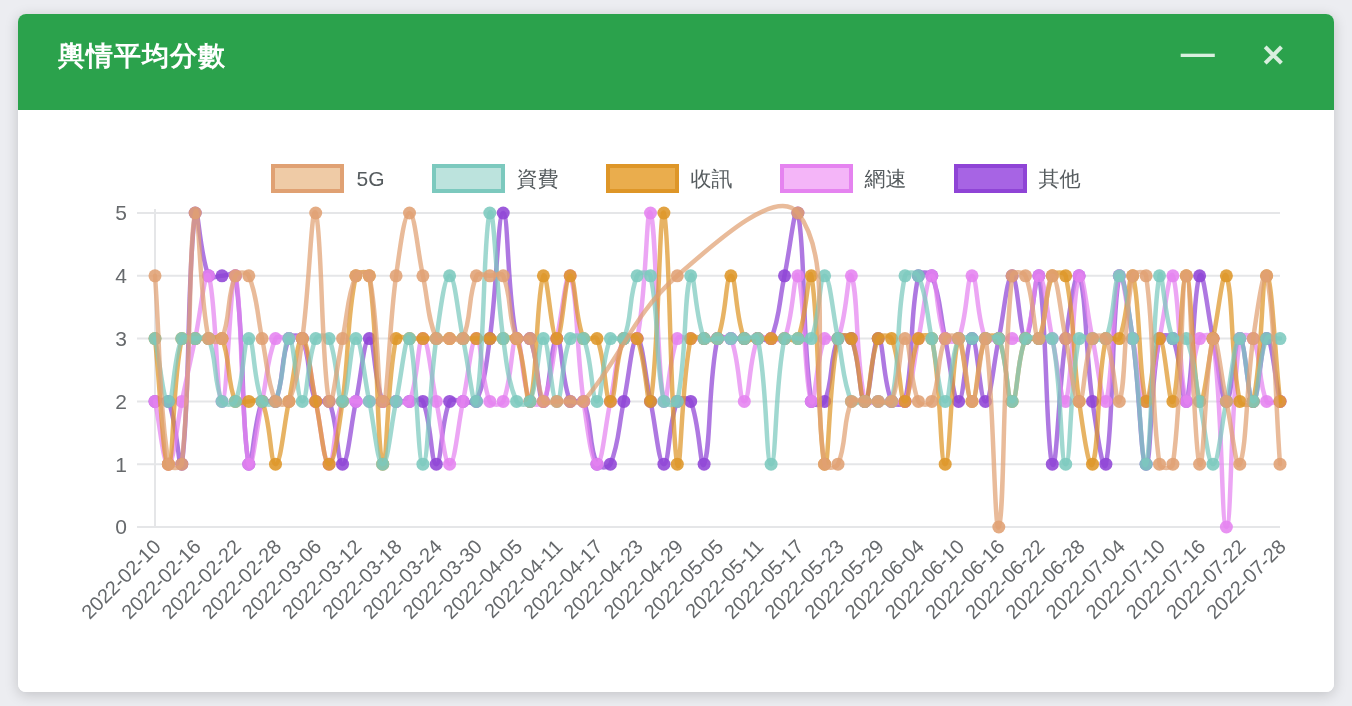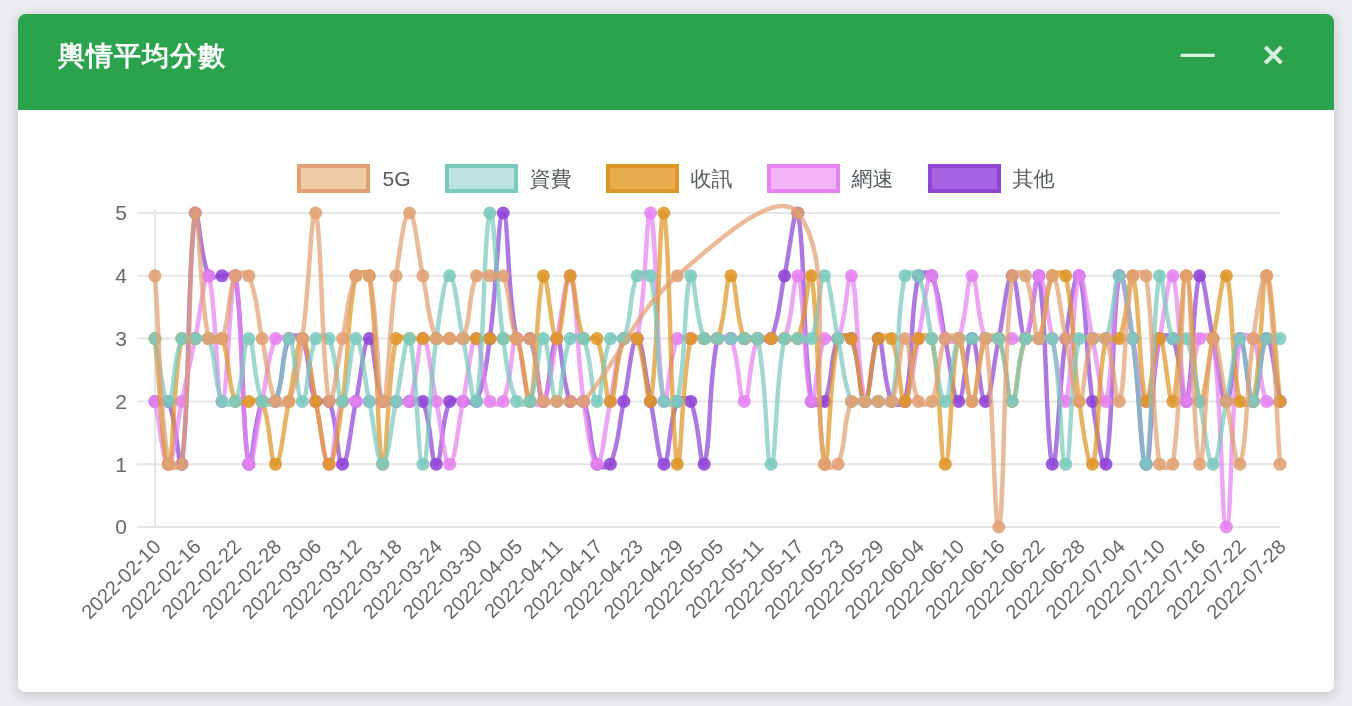--- a/index.html
+++ b/index.html
@@ -28,21 +28,21 @@
     background:none;border:none;cursor:pointer;
     color:#D9EFDF;font-size:30px;font-weight:bold;line-height:1;
     padding:6px 10px;margin-left:26px;
   }
   .winbtn.minimize{font-size:34px;transform:translateY(-4px);}
   .card-body{
     position:relative;height:582px;background:#FFFFFF;
   }
   .legend{
     position:absolute;left:0;top:54px;width:100%;
-    display:flex;justify-content:center;align-items:center;gap:34px;
+    display:flex;justify-content:center;align-items:center;gap:47px;
     z-index:2;
   }
   .legend-item{
     display:flex;align-items:center;gap:12px;cursor:pointer;
   }
   .legend-swatch{
     width:65px;height:21px;border:4px solid #999;background:#ddd;
   }
   .legend-label{
     font-size:21px;color:#555B5E;

